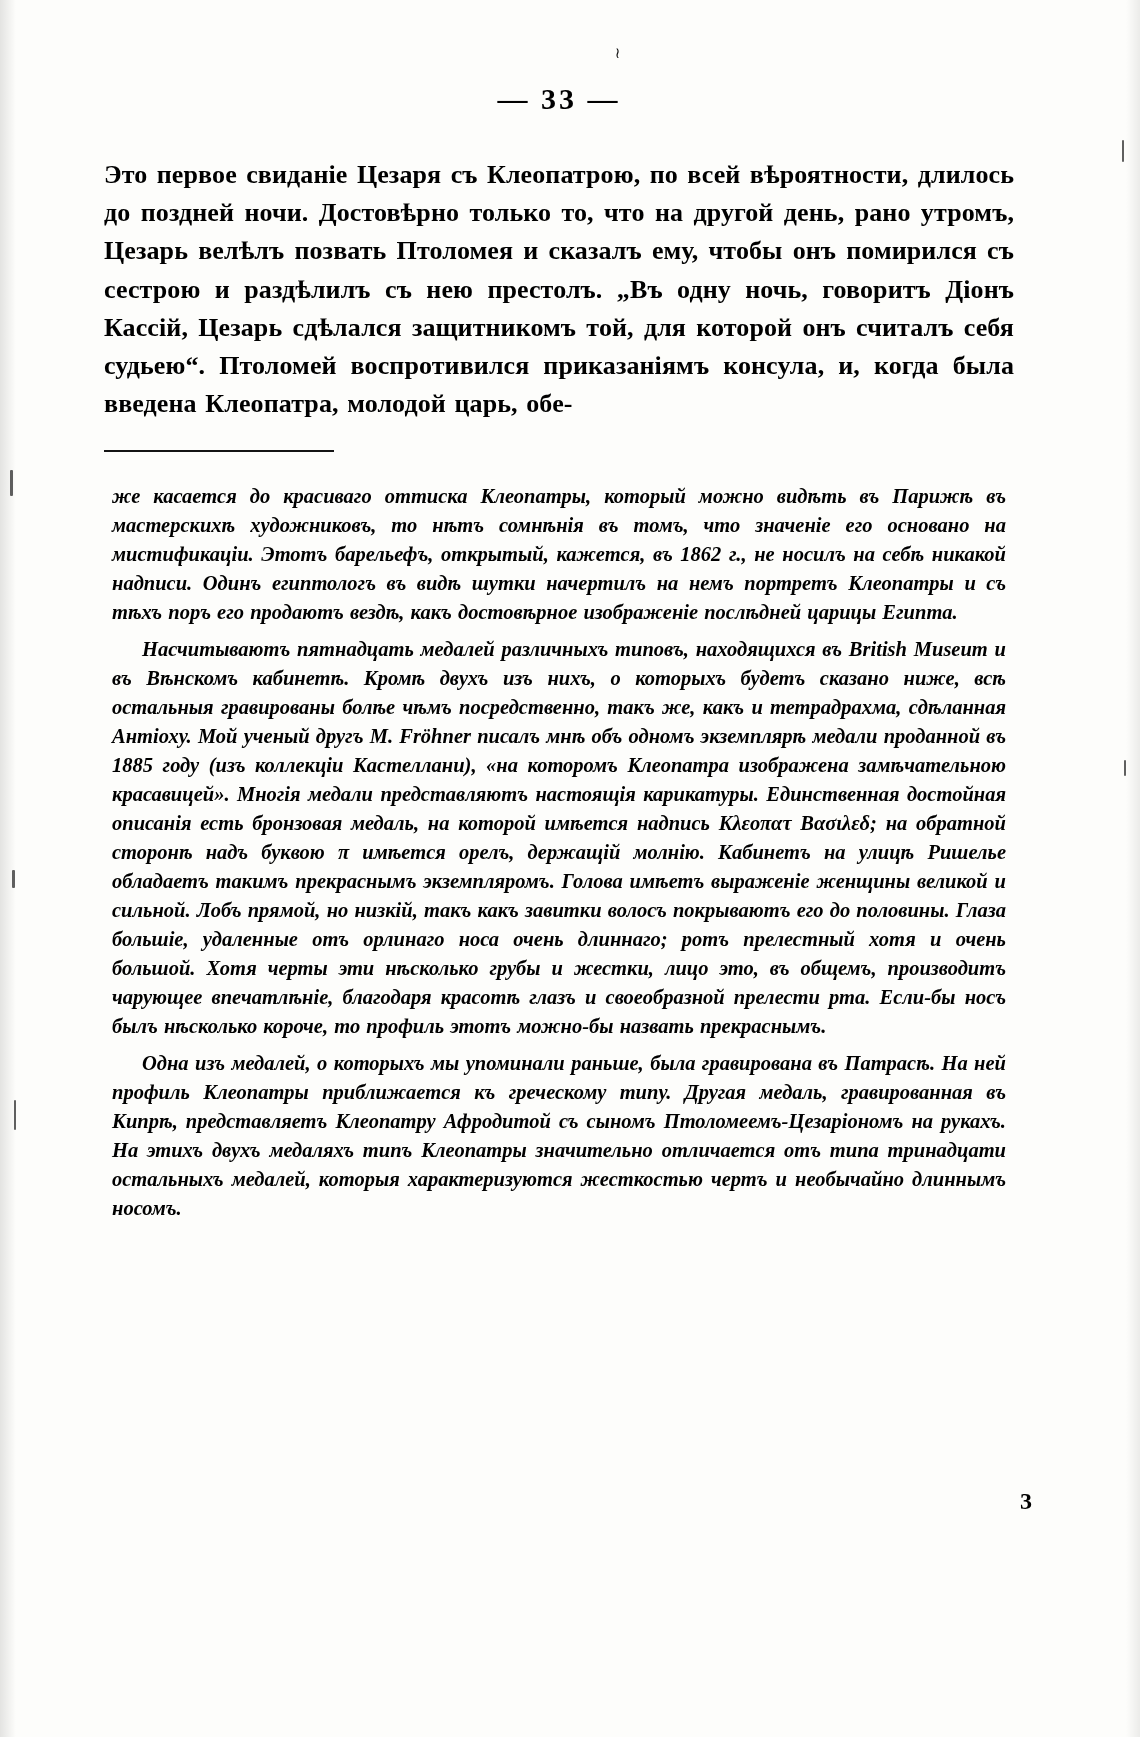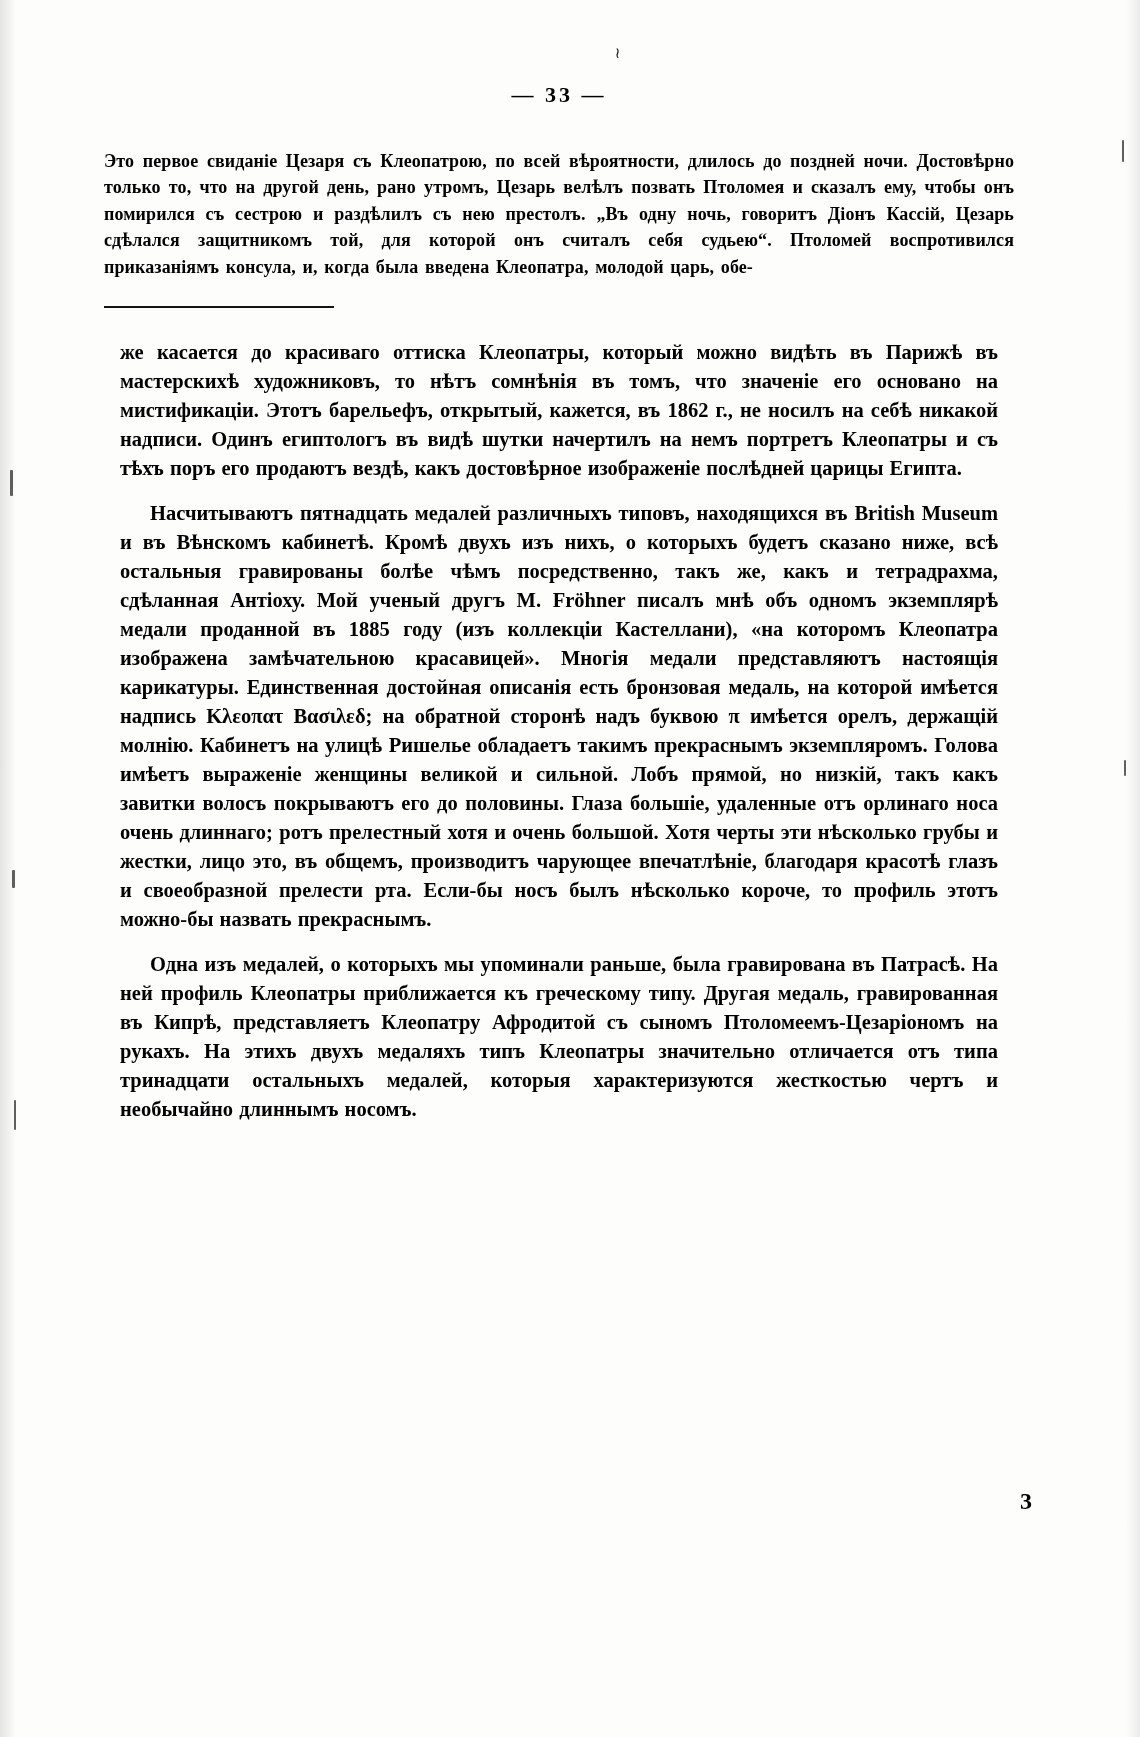--- a/index.html
+++ b/index.html
@@ -56,30 +56,30 @@
     font-size: 15px;
     line-height: 1;
     letter-spacing: 1px;
     color: #111;
     height: 18px;
     margin-left: 118px;
   }
 
   .folio {
     text-align: center;
-    font-size: 22px;
+    font-size: 30px;
     font-weight: 700;
     letter-spacing: 3px;
     margin-top: 18px;
     margin-bottom: 34px;
     font-family: "Liberation Serif", serif;
   }
 
   .body-text {
-    font-size: 18px;
+    font-size: 26px;
     line-height: 1.47;
     text-align: justify;
     font-weight: 700;
     letter-spacing: .1px;
     word-spacing: 2px;
     hyphens: manual;
     margin-top: 40px;
   }
 
   .rule-wrap {
@@ -95,22 +95,23 @@
 
   .footnote {
     font-size: 20.5px;
     line-height: 1.415;
     text-align: justify;
     font-weight: 700;
     letter-spacing: 0px;
     word-spacing: 1px;
   }
   .footnote p {
-    margin: 16px;
+    margin: 8px;
     text-indent: 30px;
+    font-style: italic;
   }
   .footnote p.noindent {
     text-indent: 0;
   }
 
   .signature {
     position: absolute;
     right: 108px;
     bottom: 222px;
     font-size: 24px;

